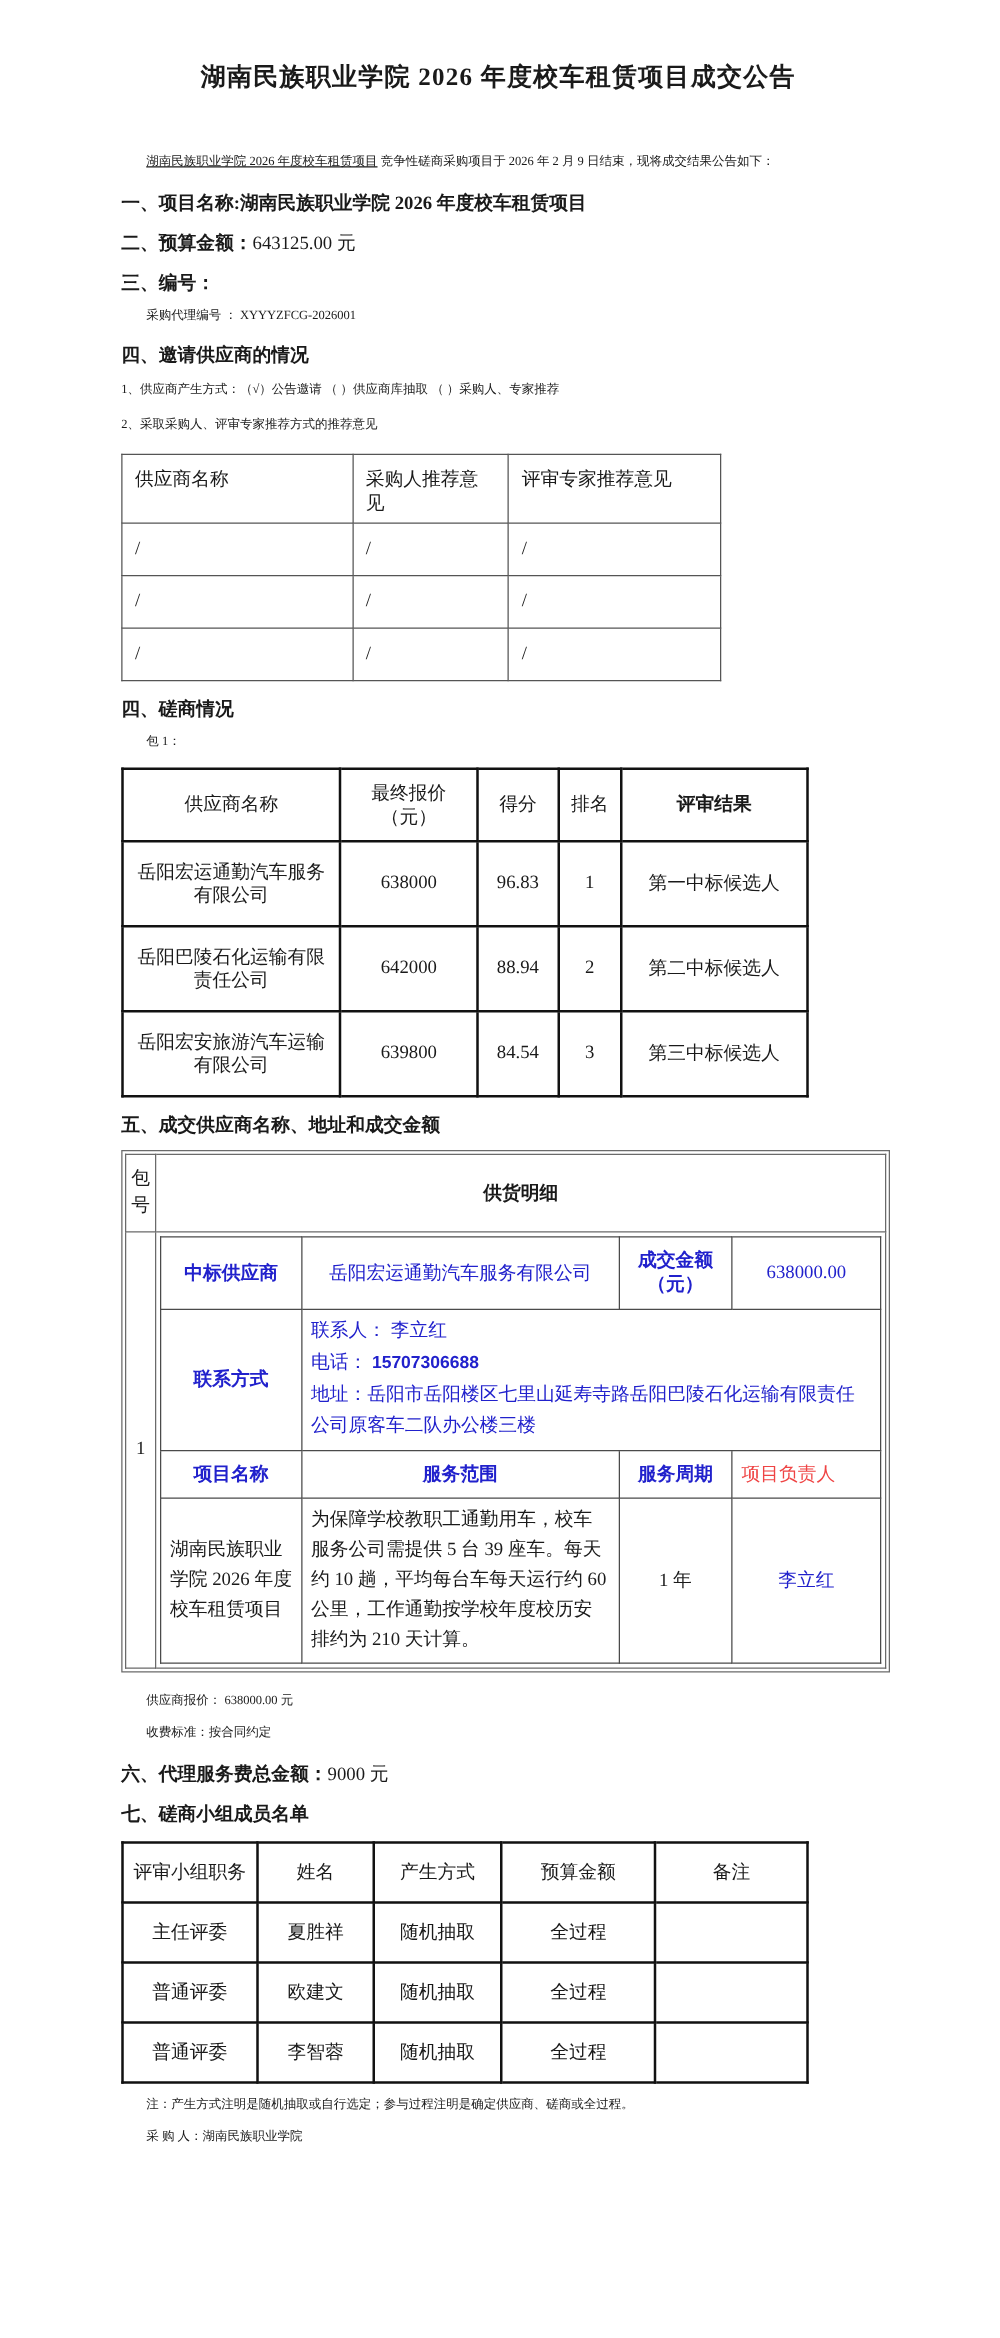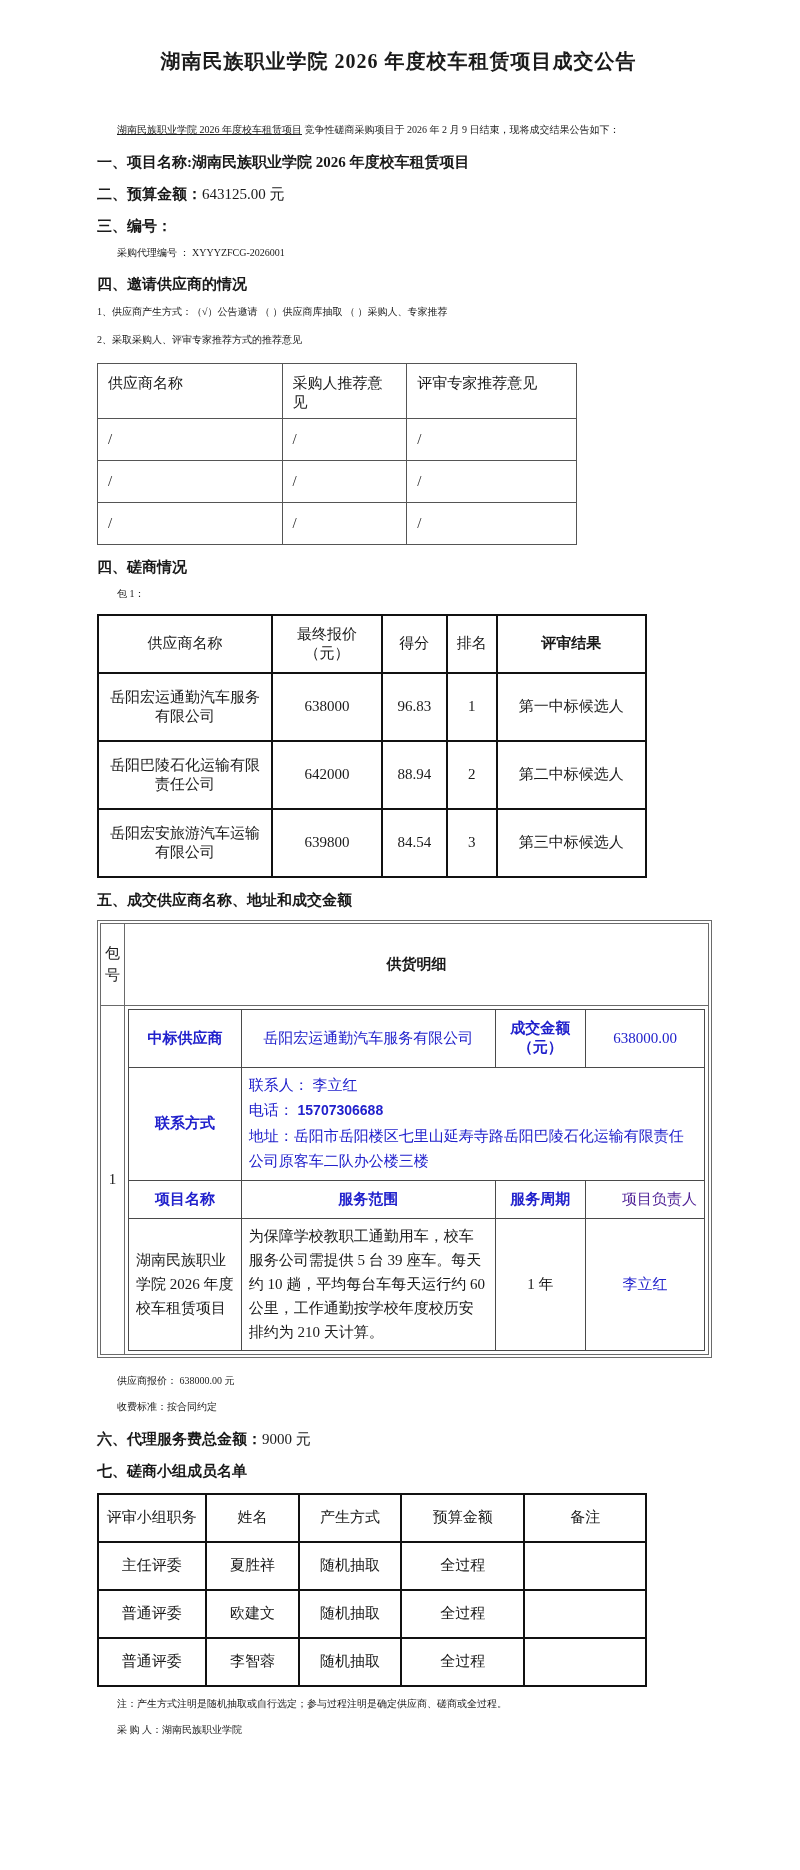--- a/index.html
+++ b/index.html
@@ -43,29 +43,29 @@
   .t-bid th, .t-bid td { border: 2px solid #111; padding: 5px 6px; text-align: center; vertical-align: middle; }
   .t-bid th { height: 58px; }
   .t-bid td { height: 68px; }
   .t-bid .c1 { width: 175px; } .t-bid .c2 { width: 110px; } .t-bid .c3 { width: 65px; }
   .t-bid .c4 { width: 50px; } .t-bid .c5 { width: 150px; font-weight: bold; }
 
   
   .award-wrap { width: 615px; border: 1px solid #6a6a6a; padding: 2px; margin: 10px 0 14px 0; background:#fff; }
   .award-frame { width: 100%; }
   .award-frame > tbody > tr > td { border: 1px solid #6a6a6a; vertical-align: middle; }
-  .pkg-cell { width: 24px; text-align: center; padding: 18px 2px; }
+  .pkg-cell { width: 24px; text-align: center; padding: 8px 2px; }
   .pkg-vert { width: 1em; margin: 0 auto; line-height: 1.5; word-break: break-all; font-size: 15px; }
   .detail-head { text-align: center; font-weight: bold; height: 52px; font-size: 15px; }
   .detail-body { padding: 3px; }
   .t-inner { width: 100%; }
   .t-inner td { border: 1px solid #4a4a4a; padding: 5px 7px; }
   .blue-b { color: #2121cc; font-weight: bold; text-align: center; }
   .blue { color: #2121cc; }
-  .blue-light { color: #4c1d95; text-align: right; }
+  .blue-light { color: #ef4444; text-align: left; }
   .t-inner .lbl { width: 112px; vertical-align: middle; }
   .t-inner .win-name { width: 252px; text-align: center; vertical-align: middle; }
   .t-inner .amt-lbl { width: 90px; vertical-align: middle; }
   .t-inner .amt-val { width: 118px; text-align: center; vertical-align: middle; }
   .contact-cell { line-height: 1.7; }
   .contact-cell .num { font-weight: bold; font-family: "Liberation Sans", sans-serif; font-size:14px; }
   .win-row td { height: 58px; }
   .hdr-row td { height: 38px; vertical-align: middle; }
   .proj-row td { vertical-align: middle; height: 132px; }
   .proj-name { line-height: 1.6; }

